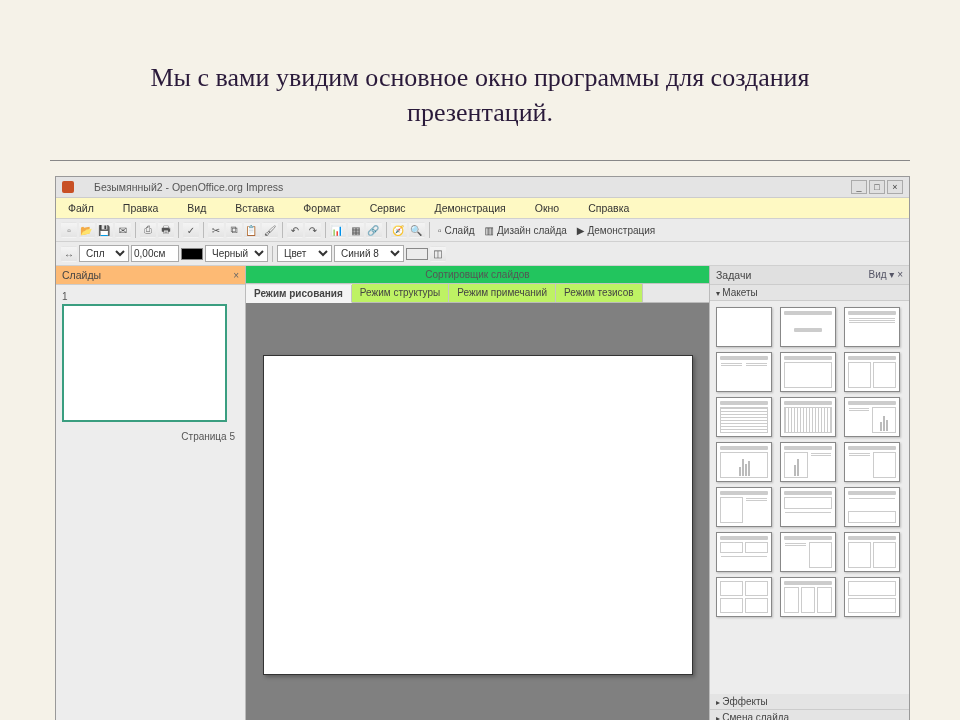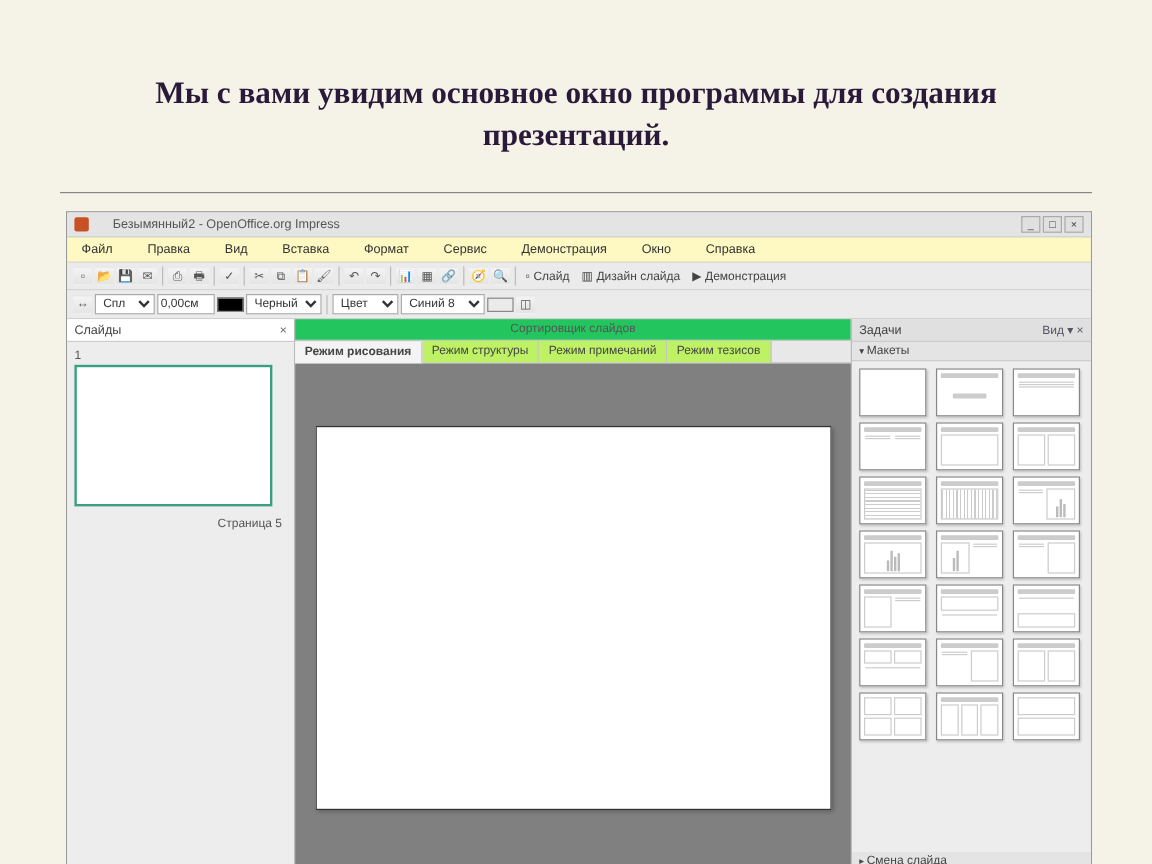--- a/index.html
+++ b/index.html
@@ -1,18 +1,18 @@
 <!DOCTYPE html>
 <html><head>
 <meta charset="utf-8">
 <style>
   * { box-sizing: border-box; margin: 0; padding: 0; }
   body { font-family: Arial, sans-serif; background: #f5f2e8; width: 960px; height: 720px; overflow: hidden; }
   
-  .page-title { text-align: center; font-family: "Times New Roman", serif; font-size: 26px; color: #2a1a3a; padding: 60px 120px 30px; line-height: 1.35; font-weight: bold; }
+  .page-title { text-align: center; font-family: "Times New Roman", serif; font-size: 26px; color: #2a1a3a; padding: 60px 120px 30px; line-height: 1.35; }
   .page-title-underline { border-bottom: 1px solid #888; margin: 0 50px 15px; }
   
   .app-window { margin: 0 50px 0 55px; background: #e8e8e8; border: 1px solid #999; font-size: 10px; }
   
   .titlebar { background: #e4e4e4; padding: 3px 6px; display: flex; align-items: center; gap: 20px; border-bottom: 1px solid #ccc; }
   .titlebar-icon { width: 12px; height: 12px; background: #c85025; border-radius: 2px; }
   .titlebar-title { color: #555; font-size: 10.5px; flex: 1; }
   .titlebar-controls { display: flex; gap: 2px; }
   .titlebar-btn { width: 16px; height: 14px; background: #e0e0e0; border: 1px solid #aaa; font-size: 9px; line-height: 12px; text-align: center; cursor: pointer; color: #444; }
   
@@ -22,21 +22,21 @@
   .toolbar { background: #ebebeb; padding: 3px 5px; display: flex; align-items: center; gap: 2px; border-bottom: 1px solid #d0d0d0; flex-wrap: wrap; min-height: 22px; }
   .tb-icon { width: 16px; height: 16px; border: 1px solid transparent; display: flex; align-items: center; justify-content: center; cursor: pointer; font-size: 10px; color: #555; background: linear-gradient(#f4f4f4,#e4e4e4); border-radius: 2px; }
   .tb-sep { width: 1px; height: 16px; background: #bbb; margin: 0 2px; }
   .tb-dropdown { height: 17px; font-size: 10px; border: 1px solid #aaa; padding: 0 2px; background: #fff; color: #333; }
   .tb-label-btn { display: flex; align-items: center; gap: 3px; padding: 1px 4px; font-size: 10px; color: #444; cursor: pointer; }
   .tb-color-swatch { width: 22px; height: 12px; border: 1px solid #888; }
   
   .workspace { display: flex; height: 460px; background: #e8e8e8; }
   
   .slides-panel { width: 190px; background: #ededed; border-right: 1px solid #bbb; display: flex; flex-direction: column; }
-  .panel-header { padding: 3px 6px; background: #ffffff; border-bottom: 1px solid #ccc; font-size: 10.5px; color: #444; display: flex; justify-content: space-between; align-items: center; }
+  .panel-header { padding: 3px 6px; background: #fdba74; border-bottom: 1px solid #ccc; font-size: 10.5px; color: #444; display: flex; justify-content: space-between; align-items: center; }
   .panel-close { cursor: pointer; color: #666; font-size: 10px; }
   .slide-thumb-wrap { padding: 6px; }
   .slide-num { font-size: 10px; color: #555; }
   .slide-thumb { width: 165px; height: 118px; background: #fff; border: 2px solid #3a9e80; margin-top: 2px; }
   .slide-caption { text-align: right; font-size: 10px; color: #555; padding: 3px 10px; }
   
   .center-area { flex: 1; display: flex; flex-direction: column; background: #d6d6d6; }
   .sorter-header { text-align: center; padding: 3px; font-size: 10px; color: #555; background: #22c55e; border-bottom: 1px solid #c4c4c4; }
   .view-tabs { display: flex; background: #e8e8e8; border-bottom: 1px solid #bbb; }
   .view-tab { padding: 3px 8px; font-size: 10px; color: #444; border-right: 1px solid #c4c4c4; cursor: pointer; background: #bef264; }
@@ -363,18 +363,19 @@
         <div class="layout-thumb">
             <div class="lt-row">
               <div class="lt-box"></div>
             </div>
             <div class="lt-row">
               <div class="lt-box"></div>
             </div>
           </div>
       </div>
       <div class="tasks-bottom">
+        <div class="section-header">Эффекты</div>
         <div class="section-header">Смена слайда</div>
       </div>
     </div>
   </div>
 
 </div>
 
 </body></html>

